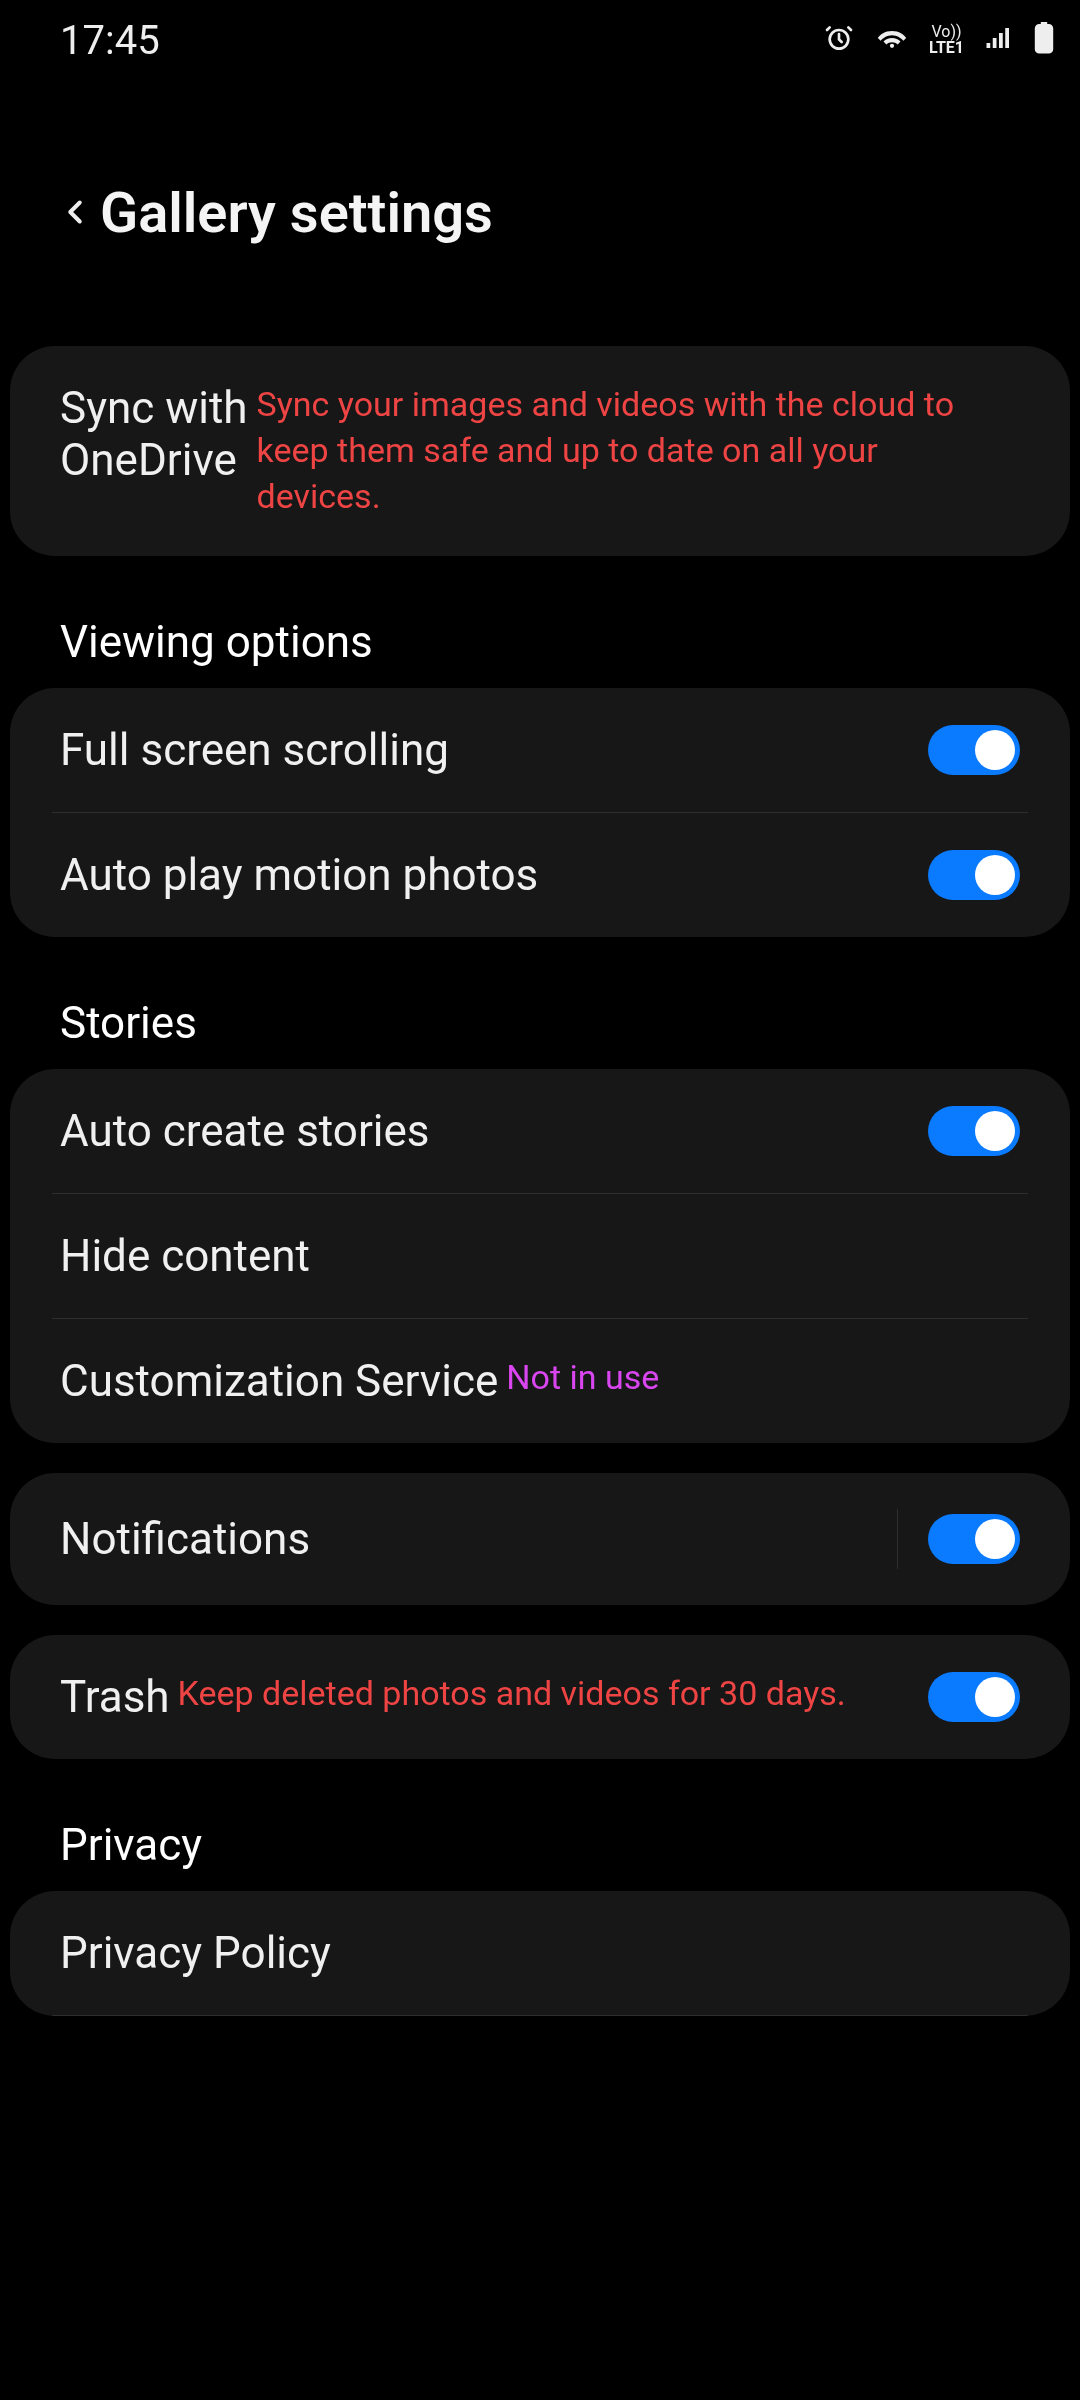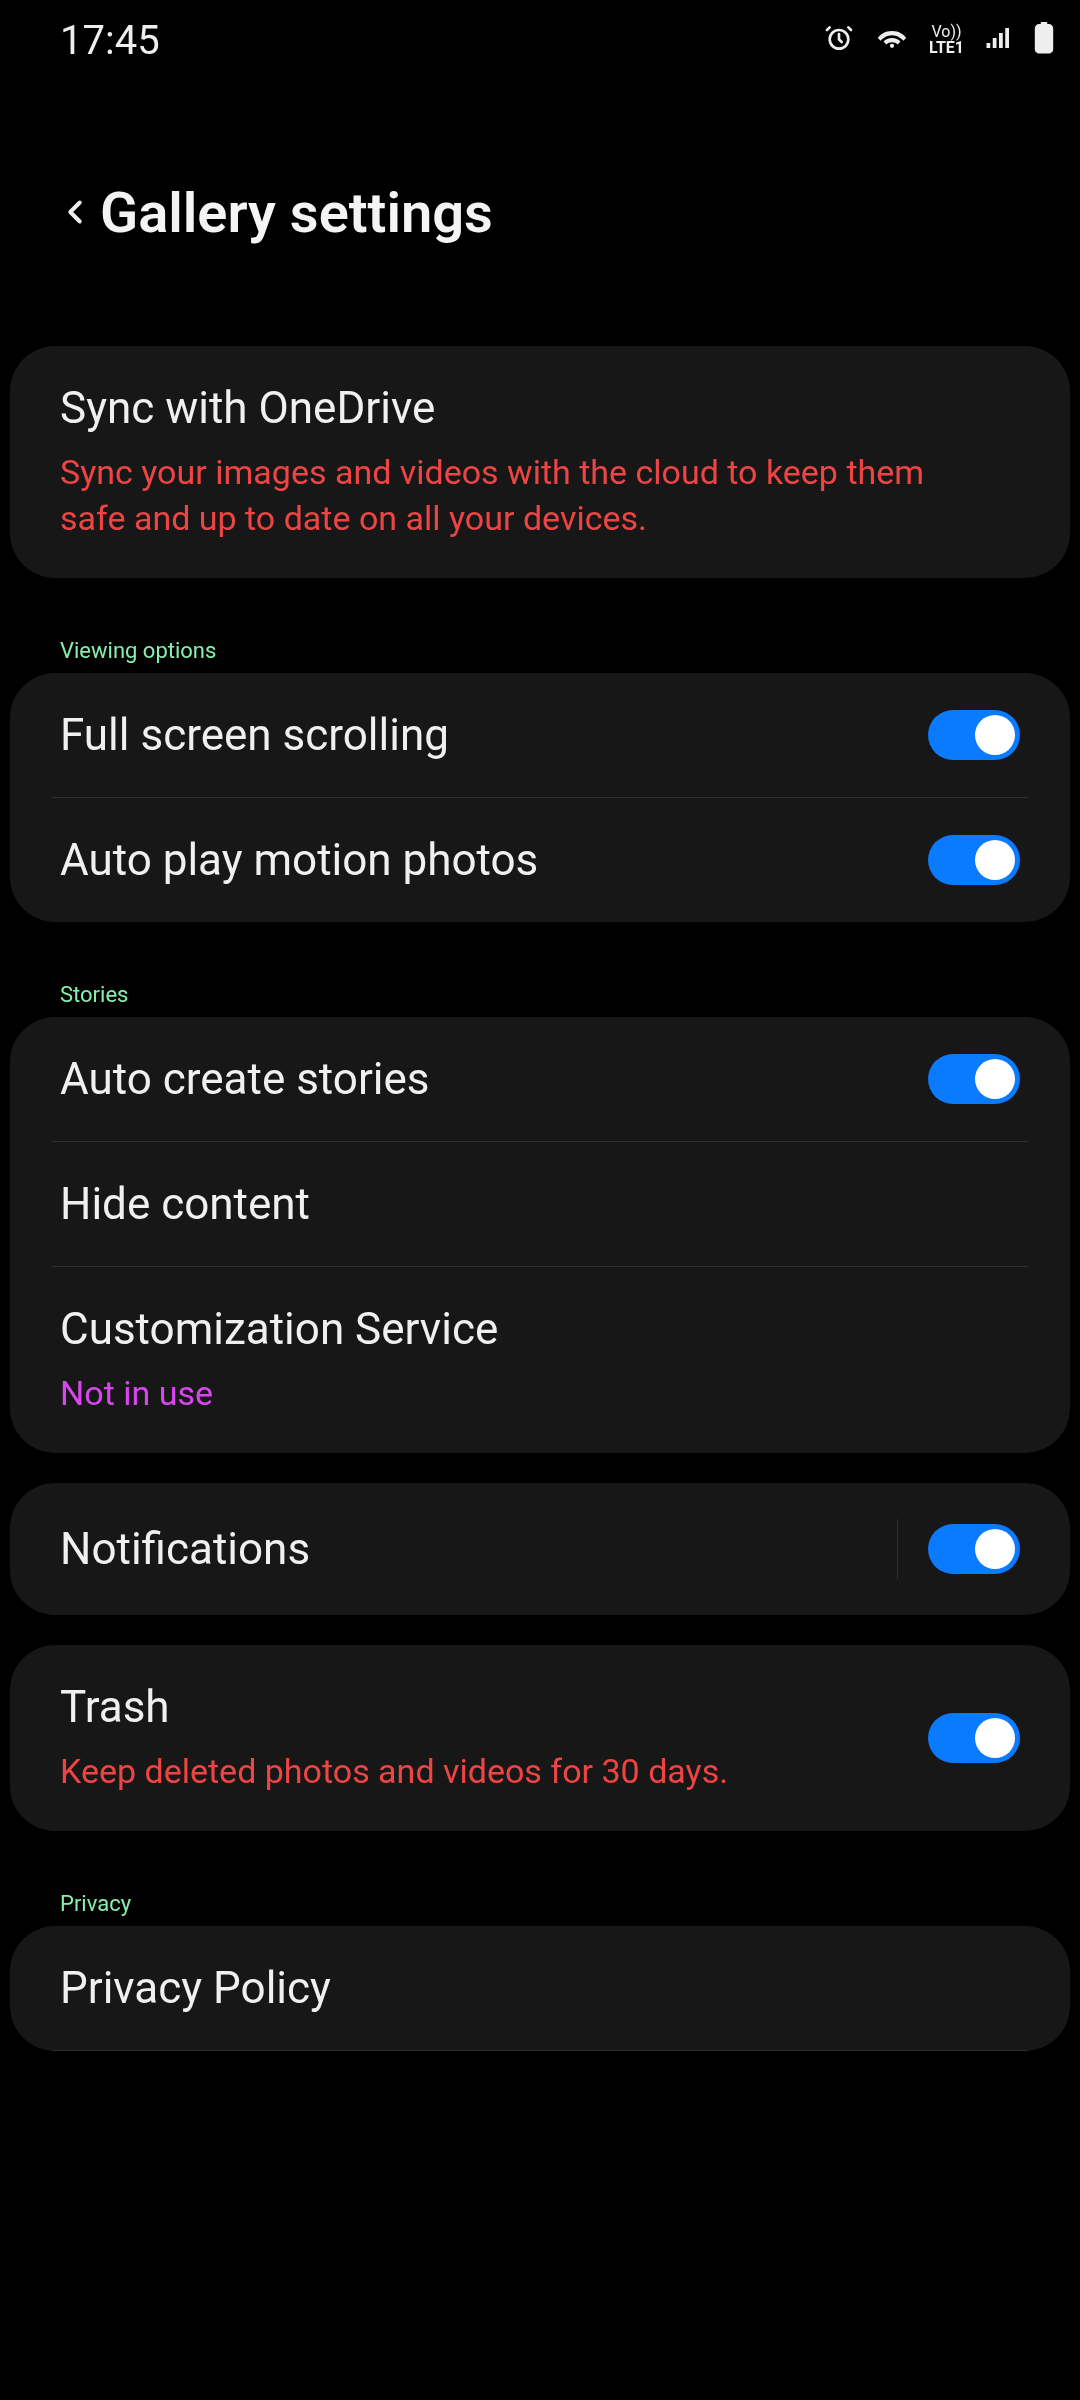--- a/index.html
+++ b/index.html
@@ -56,36 +56,36 @@
     color: #f4f4f4;
   }
   .content { padding: 0 10px; }
   .group {
     background: #171717;
     border-radius: 45px;
     margin-bottom: 30px;
     overflow: hidden;
   }
   .section-label {
-    font-size: 22px;
-    color: #86efac;
-    padding: 30px 50px 10px 50px;
+    font-size: 44px;
+    color: #ffffff;
+    padding: 30px 50px 20px 50px;
   }
   .row {
     display: flex;
     align-items: center;
     justify-content: space-between;
     padding: 36px 50px;
     min-height: 96px;
     cursor: pointer;
   }
   .row-text {
     display: flex;
-    flex-direction: column;
-    gap: 16px;
+    flex-direction: row;
+    gap: 8px;
     flex: 1;
     padding-right: 30px;
   }
   .row-title {
     font-size: 44px;
     font-weight: 400;
     color: #f0f0f0;
   }
   .row-sub {
     font-size: 34px;

